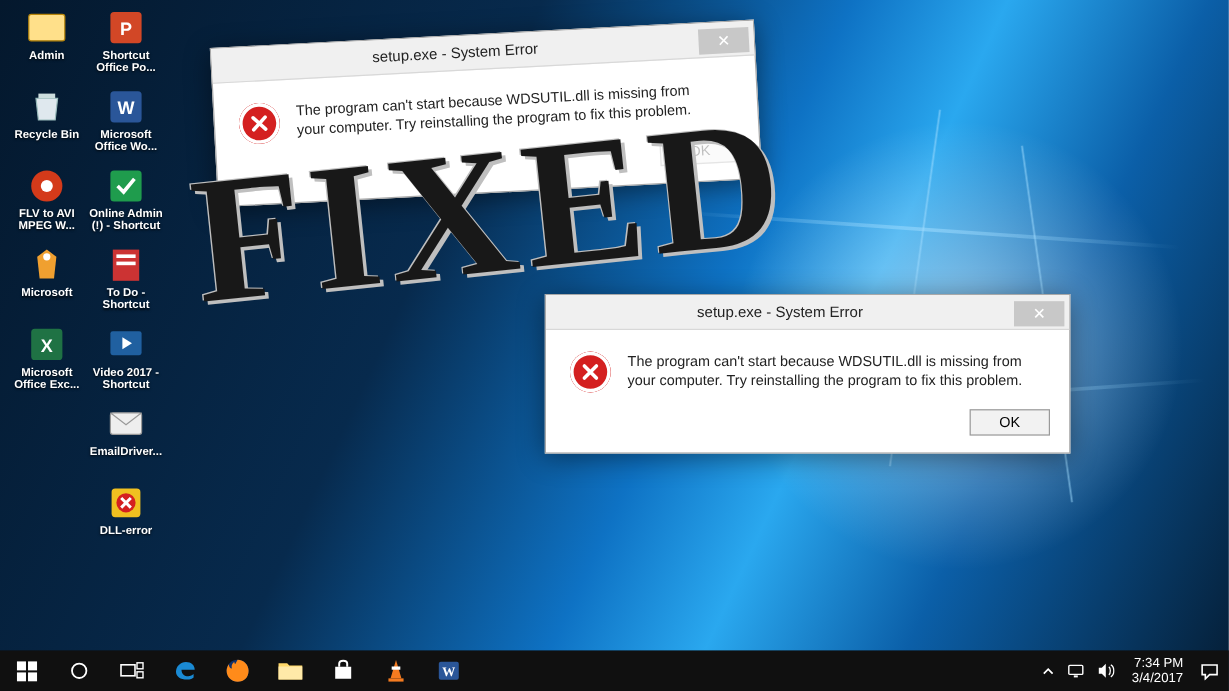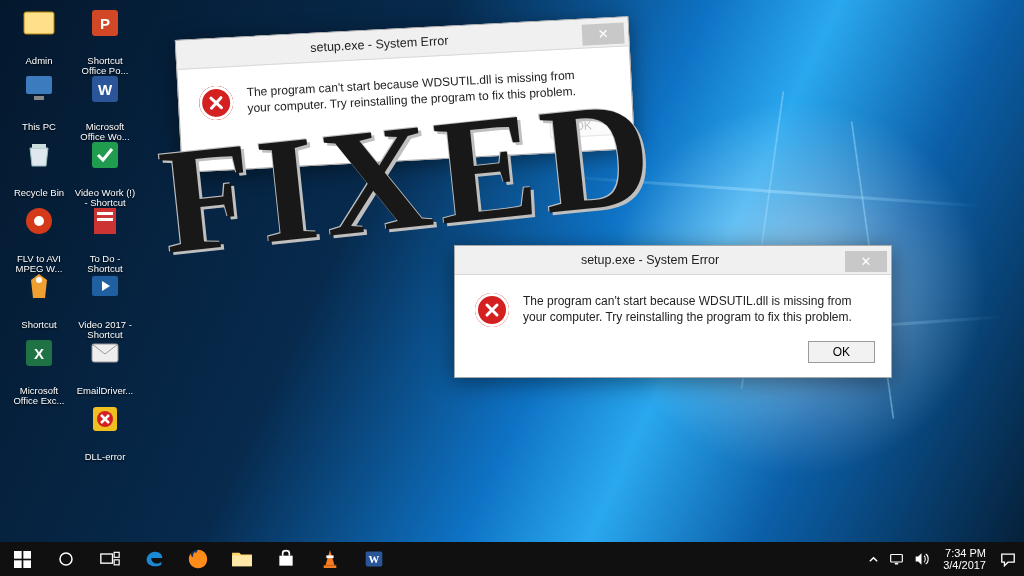--- a/index.html
+++ b/index.html
@@ -11,21 +11,21 @@
       linear-gradient(115deg,#04182d 0%,#072a4d 35%,#0e72c4 55%,#2aa8ef 65%,#0b5fa8 78%,#051d34 100%);
   }
   .beam{position:absolute;background:linear-gradient(90deg,rgba(255,255,255,0) 0%,rgba(160,220,255,.55) 50%,rgba(255,255,255,0) 100%);}
   .beam.h{height:3px;width:420px;}
   .beam.v{width:3px;height:300px;}
   
   .desktop{position:absolute;left:0;top:0;padding:4px 0 0 6px;}
   .col{float:left;width:66px;}
   .di{width:66px;height:64px;display:flex;flex-direction:column;align-items:center;justify-content:flex-start;padding-top:2px;cursor:pointer;}
   .di .ic{width:34px;height:34px;display:flex;align-items:center;justify-content:center;}
-  .di .lbl{font-size:9.5px;color:#fff;text-align:center;line-height:1.1;margin-top:16px;text-shadow:0 1px 2px rgba(0,0,0,.9);max-width:62px;word-wrap:break-word;}
+  .di .lbl{font-size:9.5px;color:#fff;text-align:center;line-height:1.1;margin-top:2px;text-shadow:0 1px 2px rgba(0,0,0,.9);max-width:62px;word-wrap:break-word;font-weight:bold;}
   
   .dlg{position:absolute;background:#fff;border:1px solid #a8a8a8;box-shadow:0 4px 22px rgba(0,0,0,.45);}
   .dlg .titlebar{background:#f0f0f0;border-bottom:1px solid #d8d8d8;height:28px;display:flex;align-items:center;}
   .dlg .titlebar .t{flex:1;text-align:center;font-size:12.5px;color:#222;}
   .dlg .titlebar .x{width:42px;height:21px;background:#c8c8c8;color:#fff;display:flex;align-items:center;justify-content:center;margin:3px 4px 0 0;font-size:13px;cursor:pointer;}
   .dlg .body{display:flex;padding:18px 20px 14px 20px;gap:14px;}
   .dlg .body .erricon{width:34px;height:34px;border-radius:50%;background:#d42020;display:flex;align-items:center;justify-content:center;box-shadow:inset 0 0 0 3px #fff, inset 0 0 0 5px #d42020;}
   .dlg .body .erricon svg{width:16px;height:16px;}
   .dlg .body .msg{font-size:12px;color:#222;line-height:1.35;max-width:340px;}
   .dlg .btnrow{display:flex;justify-content:flex-end;padding:0 16px 14px 0;}
@@ -66,29 +66,20 @@
         <div class="ic">
           <svg width="34" height="34" viewBox="0 0 34 34">
             <rect width="30" height="22" x="2" y="6" rx="2" fill="#ffe08a" stroke="#b8860b"></rect>
           </svg>
         </div>
         <div class="lbl">Admin</div>
       </div>
       <div class="di">
         <div class="ic">
           <svg width="34" height="34" viewBox="0 0 34 34">
-            <rect x="4" y="4" width="26" height="18" rx="2" fill="#3d7bbf"></rect>
-            <rect x="12" y="24" width="10" height="4" fill="#888"></rect>
-          </svg>
-        </div>
-        <div class="lbl">This PC</div>
-      </div>
-      <div class="di">
-        <div class="ic">
-          <svg width="34" height="34" viewBox="0 0 34 34">
             <path d="M8 10h18l-2 18H10z" fill="#dfe8ee" stroke="#9bb"></path>
             <rect x="10" y="6" width="14" height="4" fill="#cdd"></rect>
           </svg>
         </div>
         <div class="lbl">Recycle Bin</div>
       </div>
       <div class="di">
         <div class="ic">
           <svg width="34" height="34" viewBox="0 0 34 34">
             <circle cx="17" cy="17" r="13" fill="#d43a1a"></circle>
@@ -97,21 +88,21 @@
         </div>
         <div class="lbl">FLV to AVI MPEG W...</div>
       </div>
       <div class="di">
         <div class="ic">
           <svg width="34" height="34" viewBox="0 0 34 34">
             <path d="M17 4l8 6-2 18H11L9 10z" fill="#f0a030"></path>
             <circle cx="17" cy="10" r="3" fill="#fff"></circle>
           </svg>
         </div>
-        <div class="lbl">Shortcut</div>
+        <div class="lbl">Microsoft</div>
       </div>
       <div class="di">
         <div class="ic">
           <svg width="34" height="34" viewBox="0 0 34 34">
             <rect x="4" y="4" width="26" height="26" rx="3" fill="#1f7244"></rect>
             <text x="17" y="23" font-size="15" fill="#fff" text-anchor="middle" font-weight="700">X</text>
           </svg>
         </div>
         <div class="lbl">Microsoft Office Exc...</div>
       </div>
@@ -135,21 +126,21 @@
         </div>
         <div class="lbl">Microsoft Office Wo...</div>
       </div>
       <div class="di">
         <div class="ic">
           <svg width="34" height="34" viewBox="0 0 34 34">
             <rect x="4" y="4" width="26" height="26" rx="3" fill="#1f9c4d"></rect>
             <path d="M10 17l5 5 9-11" stroke="#fff" stroke-width="3" fill="none"></path>
           </svg>
         </div>
-        <div class="lbl">Video Work (!) - Shortcut</div>
+        <div class="lbl">Online Admin (!) - Shortcut</div>
       </div>
       <div class="di">
         <div class="ic">
           <svg width="34" height="34" viewBox="0 0 34 34">
             <rect x="6" y="4" width="22" height="26" fill="#c33"></rect>
             <rect x="9" y="8" width="16" height="3" fill="#fff"></rect>
             <rect x="9" y="14" width="16" height="3" fill="#fff"></rect>
           </svg>
         </div>
         <div class="lbl">To Do - Shortcut</div>

